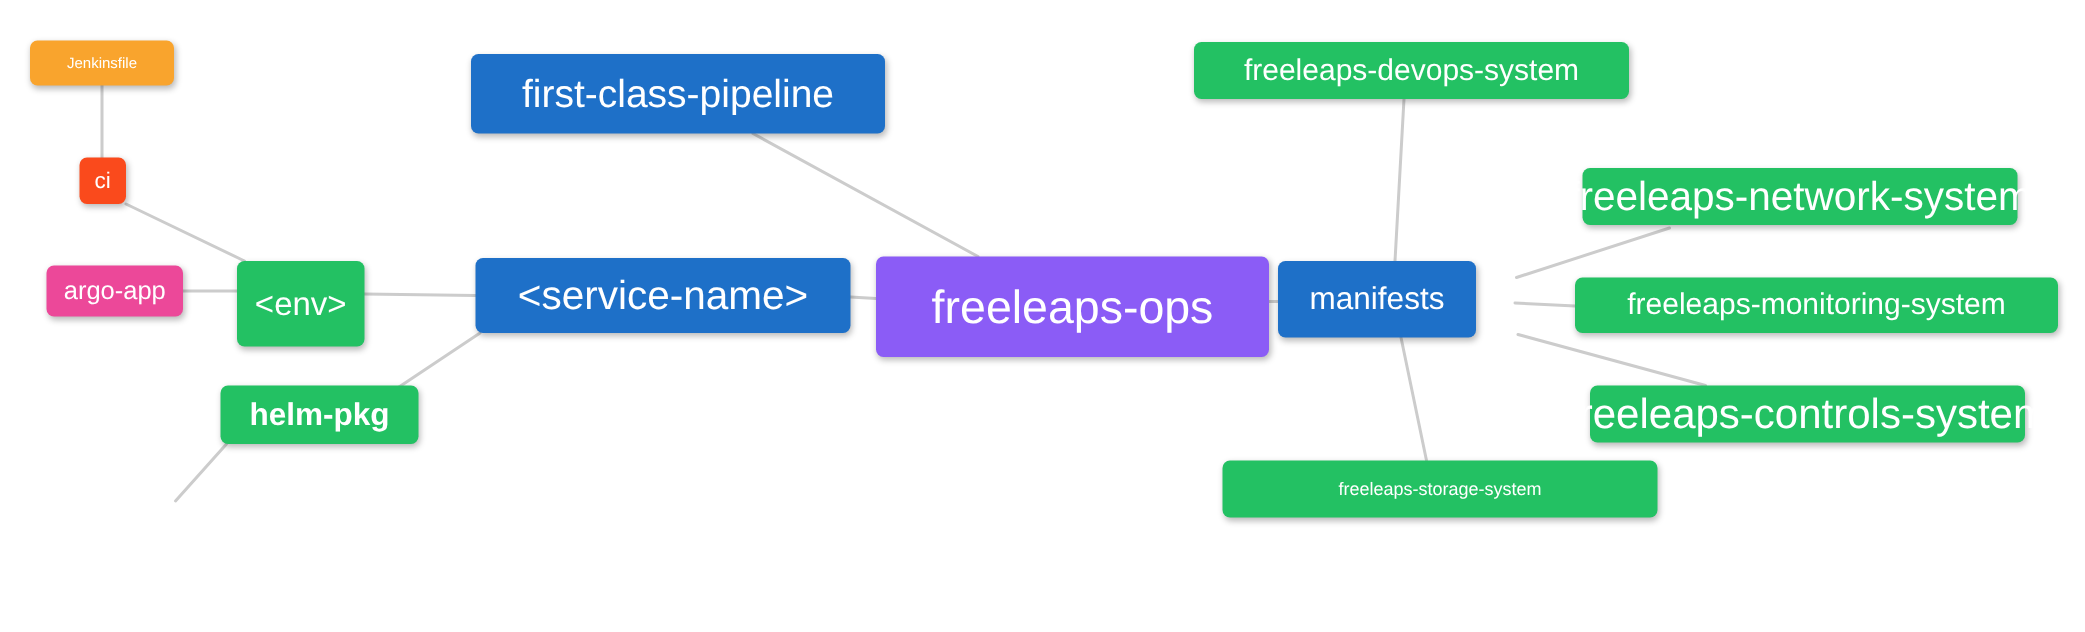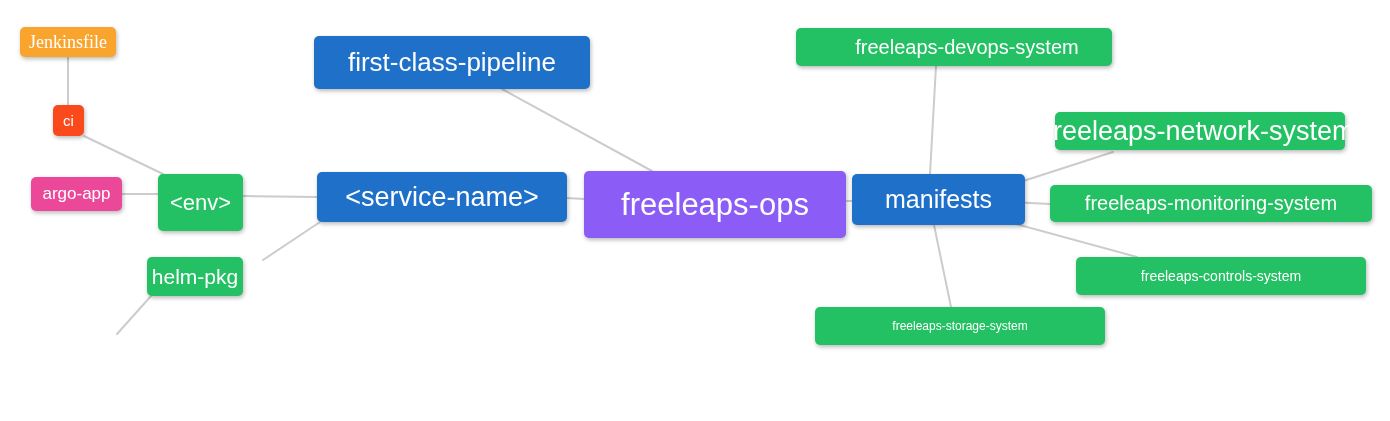--- a/index.html
+++ b/index.html
@@ -16,34 +16,34 @@
     position:absolute;
     display:flex;align-items:center;justify-content:center;
     color:#ffffff;
     border-radius:5px;
     box-shadow:1px 2px 4px rgba(0,0,0,0.28);
     white-space:nowrap;
     cursor:pointer;
     user-select:none;
   }
   
-  #n-jenkinsfile {left:20px;  top:27px;  width:96px;  height:30px; font-size:18px;font-family:Liberation Serif, serif;}
+  #n-jenkinsfile {left:20px;  top:27px;  width:96px;  height:30px; font-size:10px;}
   #n-ci          {left:53px;  top:105px; width:31px;  height:31px; font-size:15px;}
   #n-argo-app    {left:31px;  top:177px; width:91px;  height:34px; font-size:17px;}
   #n-env         {left:158px; top:174px; width:85px;  height:57px; font-size:22px;}
-  #n-helm-pkg    {left:147px; top:257px; width:96px; height:39px; font-size:21px;}
+  #n-helm-pkg    {left:147px; top:257px; width:132px; height:39px; font-size:21px;font-weight:bold;}
   #n-values      {left:8px;   top:334px; width:168px; height:33px; font-size:17px;}
   #n-fcp         {left:314px; top:36px;  width:276px; height:53px; font-size:26px;}
   #n-service     {left:317px; top:172px; width:250px; height:50px; font-size:27px;}
   #n-root        {left:584px; top:171px; width:262px; height:67px; font-size:31px;}
-  #n-manifests   {left:852px; top:174px; width:173px; height:51px; font-size:25px;}
+  #n-manifests   {left:852px; top:174px; width:132px; height:51px; font-size:21px;}
   #n-devops      {left:796px; top:28px;  width:290px; height:38px; font-size:20px;}
   #n-network     {left:1055px;top:112px; width:290px; height:38px; font-size:27px;}
   #n-monitoring  {left:1050px;top:185px; width:322px; height:37px; font-size:20px;}
-  #n-controls    {left:1060px;top:257px; width:290px; height:38px; font-size:14px;margin-left:16px;}
+  #n-controls    {left:1060px;top:257px; width:290px; height:38px; font-size:28px;}
   #n-storage     {left:815px; top:307px; width:290px; height:38px; font-size:12px;}
 </style>
 </head>
 <body>
 
 <div class="canvas">
 
   <svg class="edges" viewBox="0 0 1390 421">
     <line x1="68" y1="57" x2="68" y2="105"></line>
     <line x1="84" y1="136" x2="163" y2="174"></line>
@@ -63,19 +63,19 @@
 
   <div class="node" id="n-jenkinsfile" style="background-color: rgb(249, 164, 45);">Jenkinsfile</div>
   <div class="node" id="n-ci" style="background-color: rgb(250, 74, 28);">ci</div>
   <div class="node" id="n-argo-app" style="background-color: #ec4899;">argo-app</div>
   <div class="node" id="n-env" style="background-color: rgb(35, 193, 99);">&lt;env&gt;</div>
   <div class="node" id="n-helm-pkg" style="background-color: rgb(35, 193, 99);">helm-pkg</div>
   <div class="node" id="n-fcp" style="background-color: rgb(30, 112, 200);">first-class-pipeline</div>
   <div class="node" id="n-service" style="background-color: rgb(30, 112, 200);">&lt;service-name&gt;</div>
   <div class="node" id="n-root" style="background-color: #8b5cf6;">freeleaps-ops</div>
   <div class="node" id="n-manifests" style="background-color: rgb(30, 112, 200);">manifests</div>
-  <div class="node" id="n-devops" style="background-color: rgb(35, 193, 99); padding-left: 26px;">freeleaps-devops-system</div>
+  <div class="node" id="n-devops" style="background-color: rgb(35, 193, 99);">freeleaps-devops-system</div>
   <div class="node" id="n-network" style="background-color: rgb(35, 193, 99);">freeleaps-network-system</div>
   <div class="node" id="n-monitoring" style="background-color: rgb(35, 193, 99);">freeleaps-monitoring-system</div>
   <div class="node" id="n-controls" style="background-color: rgb(35, 193, 99);">freeleaps-controls-system</div>
   <div class="node" id="n-storage" style="background-color: rgb(35, 193, 99);">freeleaps-storage-system</div>
 
 </div>
 
 </body></html>

